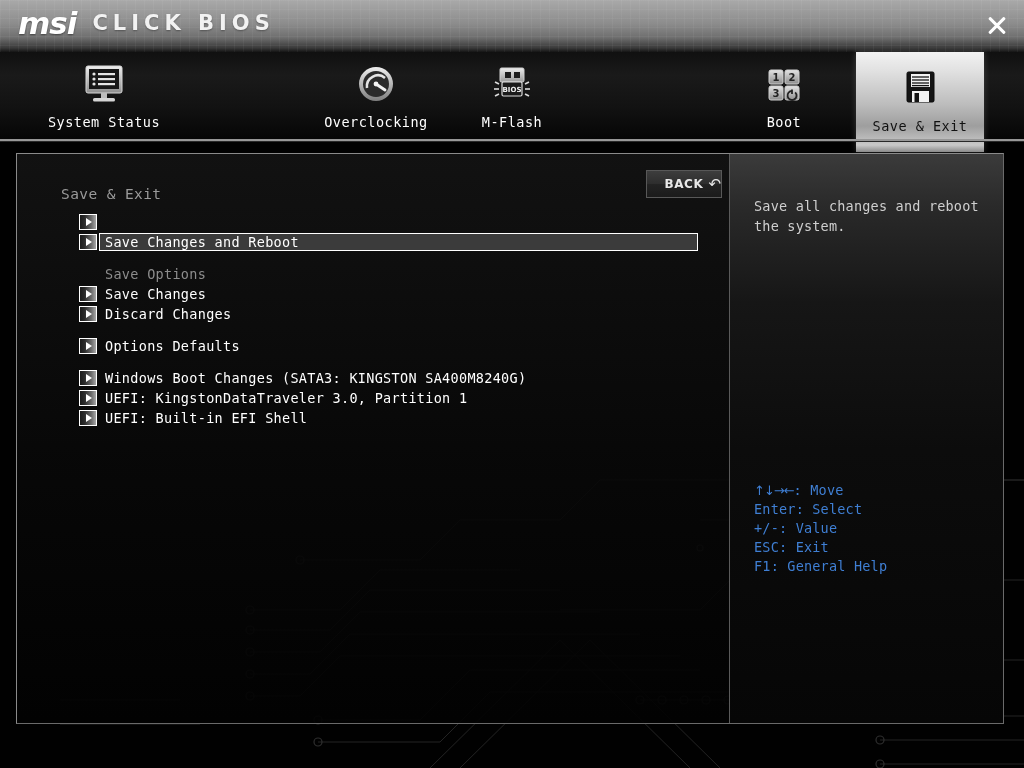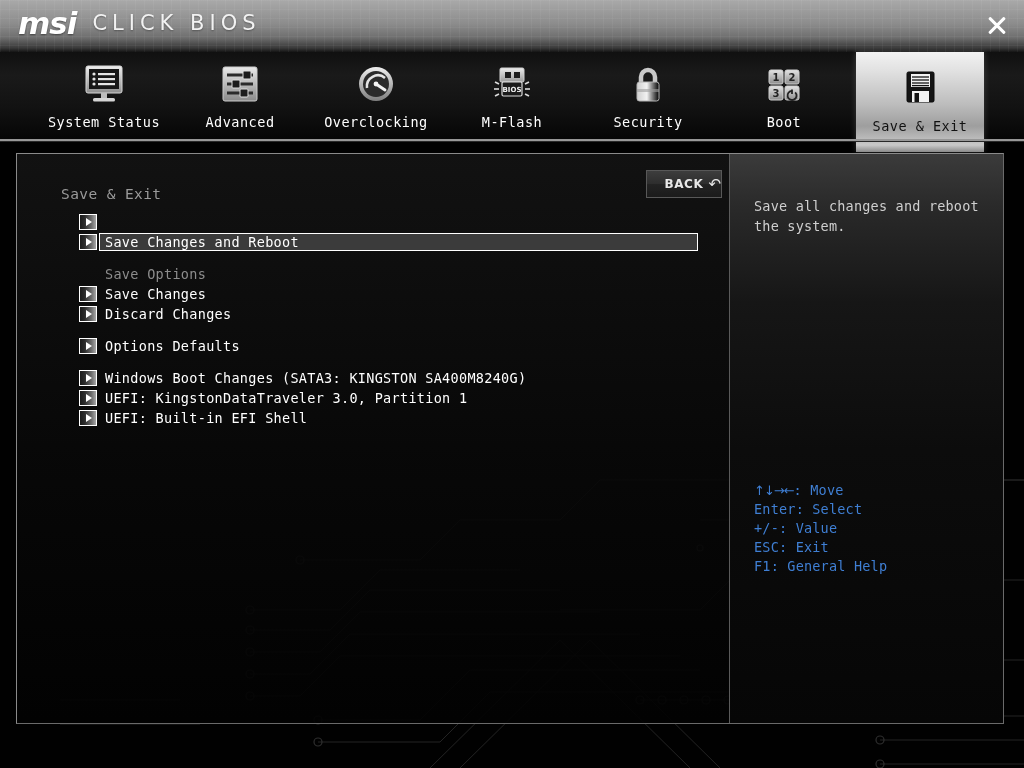--- a/index.html
+++ b/index.html
@@ -49,21 +49,21 @@
     font-weight: bold;
     font-size: 31px;
     color: #ffffff;
     letter-spacing: -1px;
     line-height: 34px;
     text-shadow: 0 1px 2px rgba(0,0,0,0.45);
   }
   #click-bios {
     font-family: "DejaVu Sans", sans-serif;
     font-size: 21px;
-    font-weight: normal;
+    font-weight: bold;
     color: #f2f2f2;
     letter-spacing: 5px;
     line-height: 34px;
     text-shadow: 0 1px 2px rgba(0,0,0,0.35);
   }
   #close-button {
     position: absolute;
     right: 14px; top: 12px;
     width: 26px; height: 26px;
     cursor: pointer;
@@ -365,44 +365,20 @@
             <circle cx="14" cy="21" r="1.6"></circle>
               <rect x="18" y="20" width="17" height="2.2"></rect>
           </g>
           <rect x="21" y="30" width="6" height="5" fill="#bdbdbd"></rect>
           <rect x="13" y="35" width="22" height="3.5" rx="1.6" fill="#d5d5d5"></rect>
         </svg>
       </div>
       <div class="tab-label">System Status</div>
     </div>
 
-    <div class="tab" style="left:178px">
-      <div class="tab-icon">
-        <svg width="44" height="44" viewBox="0 0 44 44">
-          <defs>
-              <linearGradient id="ag" x1="0" y1="0" x2="0" y2="1">
-            <stop offset="0" stop-color="#e9e9e9"></stop>
-                <stop offset="1" stop-color="#8a8a8a"></stop>
-              </linearGradient>
-            </defs>
-          <rect x="5" y="4" width="34" height="34" rx="2" fill="url(#ag)" stroke="#cccccc"></rect>
-          <g stroke="#2a2a2a" stroke-width="3">
-            <line x1="9" y1="12" x2="35" y2="12"></line>
-            <line x1="9" y1="21" x2="35" y2="21"></line>
-            <line x1="9" y1="30" x2="35" y2="30"></line>
-          </g>
-          <g fill="#1c1c1c" stroke="#dddddd" stroke-width="1">
-            <rect x="25" y="8" width="8" height="8" rx="1"></rect>
-            <rect x="14" y="17" width="8" height="8" rx="1"></rect>
-            <rect x="22" y="26" width="8" height="8" rx="1"></rect>
-          </g>
-        </svg>
-      </div>
-      <div class="tab-label">Advanced</div>
-    </div>
 
     <div class="tab" style="left:314px">
       <div class="tab-icon">
         <svg width="44" height="44" viewBox="0 0 44 44">
           <defs>
               <linearGradient id="og" x1="0" y1="0" x2="0" y2="1">
             <stop offset="0" stop-color="#efefef"></stop>
                 <stop offset="1" stop-color="#7e7e7e"></stop>
               </linearGradient>
             </defs>
@@ -436,38 +412,20 @@
               <line x1="9" y1="31" x2="5" y2="33"></line>
             <line x1="35" y1="21" x2="39" y2="19"></line>
               <line x1="35" y1="26" x2="40" y2="26"></line>
               <line x1="35" y1="31" x2="39" y2="33"></line>
           </g>
         </svg>
       </div>
       <div class="tab-label">M-Flash</div>
     </div>
 
-    <div class="tab" style="left:586px">
-      <div class="tab-icon">
-        <svg width="44" height="44" viewBox="0 0 44 44">
-          <defs>
-              <linearGradient id="lg" x1="0" y1="0" x2="1" y2="0">
-            <stop offset="0" stop-color="#cfcfcf"></stop>
-                <stop offset="0.45" stop-color="#f2f2f2"></stop>
-            <stop offset="0.62" stop-color="#a5a5a5"></stop>
-                <stop offset="1" stop-color="#didddd"></stop>
-              </linearGradient>
-            </defs>
-          <path d="M15 20 V14 a7 7 0 0 1 14 0 V20" fill="none" stroke="#c9c9c9" stroke-width="4.5"></path>
-          <rect x="11" y="19" width="22" height="19" rx="2.5" fill="url(#lg)" stroke="#b5b5b5"></rect>
-          <rect x="11" y="26" width="22" height="3" fill="#9c9c9c" opacity="0.6"></rect>
-        </svg>
-      </div>
-      <div class="tab-label">Security</div>
-    </div>
 
     <div class="tab" style="left:722px">
       <div class="tab-icon">
         <svg width="44" height="44" viewBox="0 0 44 44">
           <defs>
               <linearGradient id="bg1" x1="0" y1="0" x2="0" y2="1">
             <stop offset="0" stop-color="#e4e4e4"></stop>
                 <stop offset="1" stop-color="#8d8d8d"></stop>
               </linearGradient>
             </defs>

